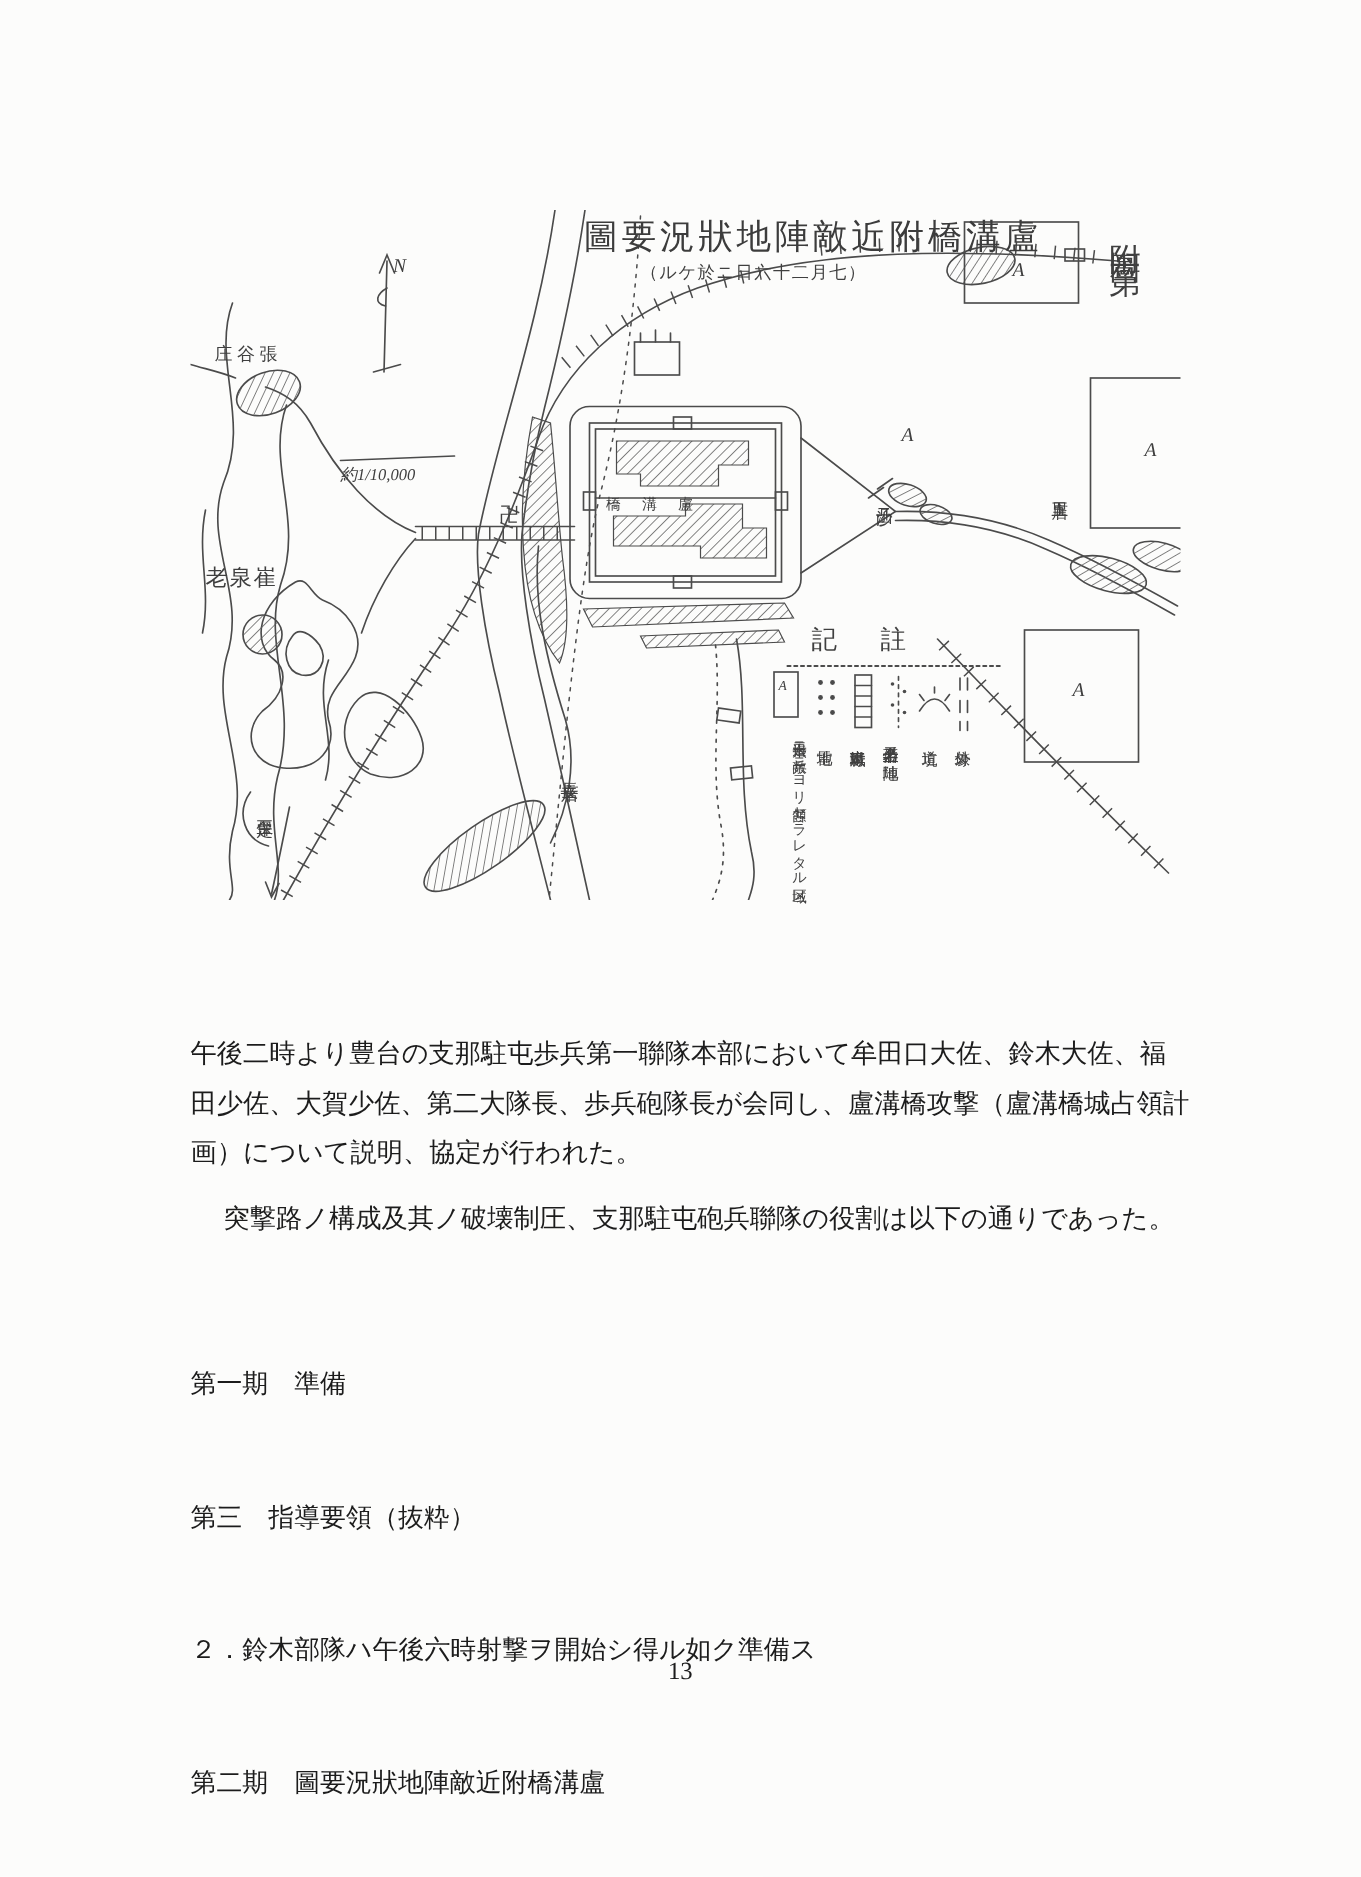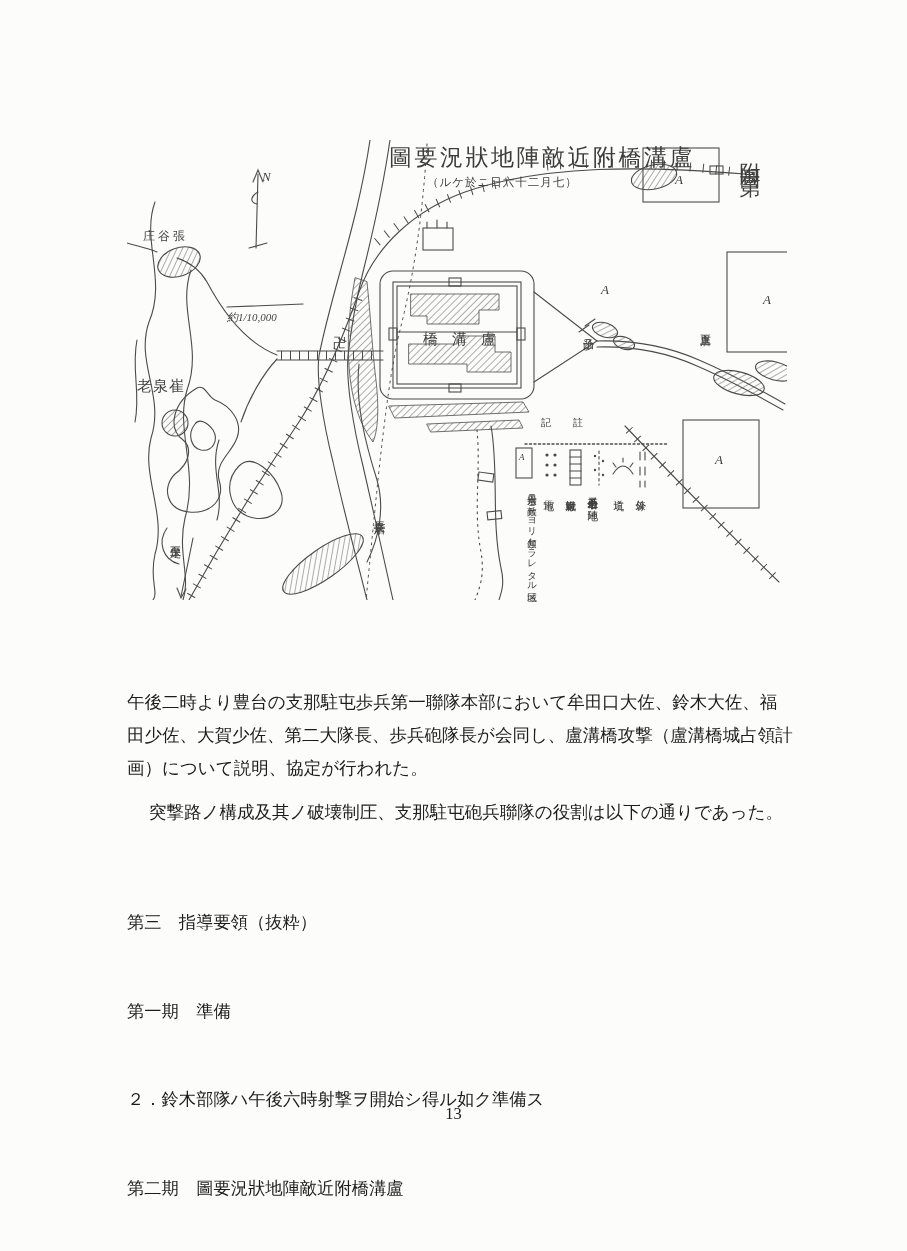--- a/index.html
+++ b/index.html
@@ -12,30 +12,30 @@
   
   .map{position:absolute; left:127px; top:140px; width:660px; height:460px; margin:0;}
   .map svg{position:absolute; left:0; top:0;}
   .mlabel{position:absolute; color:#3f3f3f; line-height:1.05; white-space:nowrap;}
   .v{writing-mode:vertical-rl; text-orientation:upright;}
   .m-title{left:262px; top:6px; font-size:23px; letter-spacing:2.5px; color:#3c3c3c;}
   .m-sub{left:300px; top:36px; font-size:11.5px; letter-spacing:1px;}
   .m-corner{left:612px; top:6px; font-size:21px; letter-spacing:7px; height:180px;}
   .m-north{left:135px; top:30px; font-size:13px; font-style:italic;}
   .m-scale{left:100px; top:172px; font-size:11px; font-style:italic;}
-  .m-city{left:277px; top:192px; width:106px; text-align:right; font-size:15px; letter-spacing:14px; white-space:nowrap;}
+  .m-city{left:277px; top:192px; width:106px; text-align:left; font-size:10px; letter-spacing:14px; white-space:nowrap;}
   .m-temple{left:206px; top:196px; font-size:13px;}
   .m-vnw{left:16px; top:90px; font-size:12px; letter-spacing:3px;text-align:right;}
   .m-vw{left:10px; top:239px; font-size:15px; letter-spacing:1px;}
   .m-vsw{left:246px; top:372px; font-size:12px; height:56px;}
   .m-baoding{left:42px; top:398px; font-size:11px; height:48px;}
   .m-ve{left:572px; top:186px; font-size:11px; height:46px;}
   .m-spit{left:455px; top:190px; font-size:11px; height:46px;}
   .m-a{position:absolute; font-size:13px; font-style:italic; color:#3f3f3f;}
-  .lg-title{left:414px; top:278px; font-size:10px; letter-spacing:6px;}
+  .lg-title{left:414px; top:278px; font-size:17px; letter-spacing:6px;}
   .lg-label{position:absolute; writing-mode:vertical-rl; text-orientation:upright;
             font-size:10.5px; color:#3f3f3f; line-height:1.08;}
   .lg-0{left:508px; top:352px; height:60px;}
   .lg-1{left:486px; top:352px; height:60px;}
   .lg-2{left:460px; top:350px; height:120px;}
   .lg-3{left:438px; top:352px; height:90px;}
   .lg-4{left:416px; top:352px; height:60px;}
   .lg-5{left:380px; top:348px; height:104px; width:30px; font-size:9.5px;}
   
   .caption{position:absolute; left:127px; top:598px; width:690px; margin:0;
@@ -196,22 +196,22 @@
     <div class="lg-label lg-3">対戦車壕</div>
     <div class="lg-label lg-4">地雷</div>
     <div class="lg-label lg-5">二十六日迄ニ敵兵ニヨリ占領セラレタル区域</div>
   </figure>
 
 
   <p class="para p1">午後二時より豊台の支那駐屯歩兵第一聯隊本部において牟田口大佐、鈴木大佐、福田少佐、大賀少佐、第二大隊長、歩兵砲隊長が会同し、盧溝橋攻撃（盧溝橋城占領計画）について説明、協定が行われた。</p>
   <p class="para p2">突撃路ノ構成及其ノ破壊制圧、支那駐屯砲兵聯隊の役割は以下の通りであった。</p>
 
   <div class="list">
+    <div>第一期　準備</div>
     <div>第三　指導要領（抜粋）</div>
-    <div>第一期　準備</div>
     <div>２．鈴木部隊ハ午後六時射撃ヲ開始シ得ル如ク準備ス</div>
     <div>第二期　圖要況狀地陣敵近附橋溝盧</div>
     
     
     
     
     
   </div>
 
   <div class="pageno">13</div>

